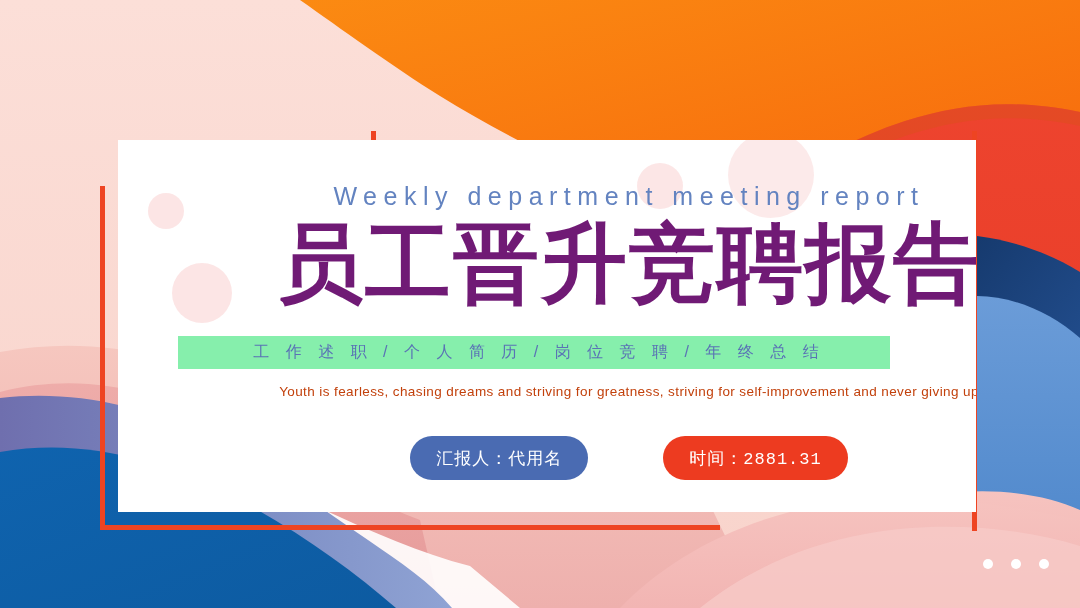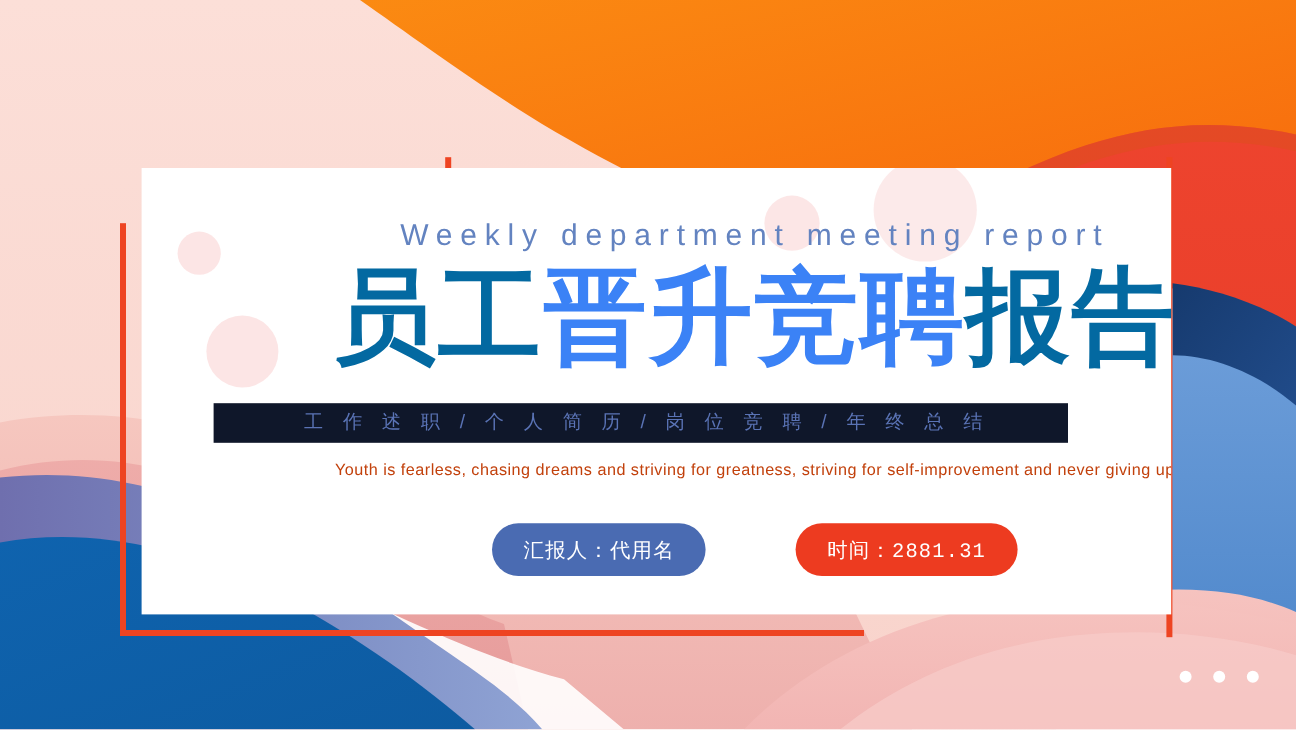--- a/index.html
+++ b/index.html
@@ -89,27 +89,27 @@
     white-space:nowrap;
   }
   #main-title {
     position:absolute; left:0; right:0; top:78px;
     font-family:"Liberation Serif", serif;
     font-size:86px; font-weight:bold;
     letter-spacing:2px;
     line-height:1.08;
     white-space:nowrap;
   }
-  #main-title .seg-blue { color:#0369a1;text-align:center; }
-  #main-title .seg-red  { color:#3b82f6; }
+  #main-title .seg-blue { color:#701a75;text-align:center; }
+  #main-title .seg-red  { color:#701a75; }
 
   #subtitle-bar {
     position:absolute; left:60px; top:196px;
     width:712px; height:33px;
-    background:#0f172a;
+    background:#86efac;
     display:flex; align-items:center; justify-content:center;padding-left:10px;
   }
   #subtitle-text {
     font-size:16px;
     letter-spacing:6px;
     color:#5a73b5;
     white-space:nowrap;
   }
   #tagline {
     position:absolute; left:0; right:0; top:244px;

